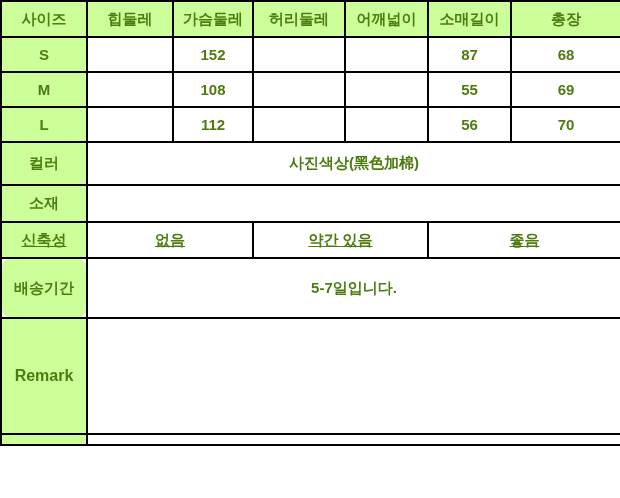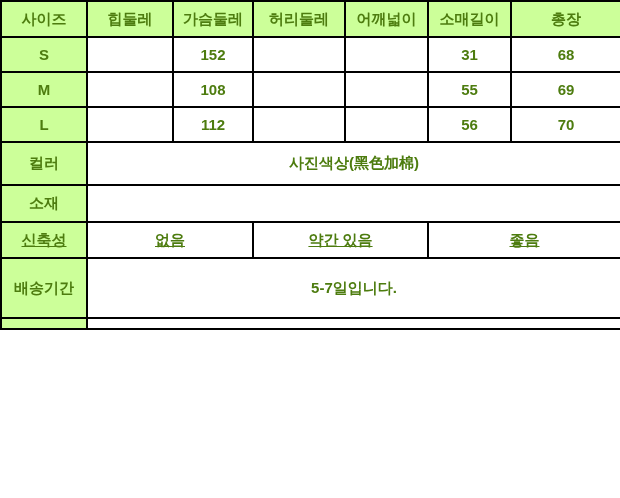--- a/index.html
+++ b/index.html
@@ -34,21 +34,21 @@
     white-space: nowrap;
   }
   table.size-chart .green {
     background: #ccff99;
   }
   tr.r-header  td { height: 34px; }
   tr.r-size    td { height: 33px; }
   tr.r-color   td { height: 41px; margin-top: 19px; }
   tr.r-material td { height: 35px; }
   tr.r-elastic td { height: 34px; text-decoration: underline; }
-  tr.r-shipping td { height: 58px; }
+  tr.r-shipping td { height: 58px; border-radius: 12px; }
   tr.r-remark  td { height: 114px; font-size: 16px; }
   tr.r-cutoff  td { height: 9px; }
 </style>
 </head>
 <body>
 
 <div class="sheet">
   <table class="size-chart">
     <colgroup>
       <col style="width:86px">
@@ -70,21 +70,21 @@
       <td class="green">소매길이</td>
       <td class="green">총장</td>
     </tr>
 
     <tr class="r-size">
       <td class="green">S</td>
       <td></td>
       <td>152</td>
       <td></td>
       <td></td>
-      <td>31</td>
+      <td>87</td>
       <td>68</td>
     </tr>
 
     <tr class="r-size">
       <td class="green">M</td>
       <td></td>
       <td>108</td>
       <td></td>
       <td></td>
       <td>55</td>
@@ -117,20 +117,24 @@
       <td colspan="2">없음</td>
       <td colspan="2">약간 있음</td>
       <td colspan="2">좋음</td>
     </tr>
 
     <tr class="r-shipping">
       <td class="green">배송기간</td>
       <td colspan="6">5-7일입니다.</td>
     </tr>
 
+    <tr class="r-remark">
+      <td class="green">Remark</td>
+      <td colspan="6"></td>
+    </tr>
 
     <tr class="r-cutoff">
       <td class="green"></td>
       <td colspan="6"></td>
     </tr>
   </tbody>
     </table>
 </div>
 
 </body></html>

